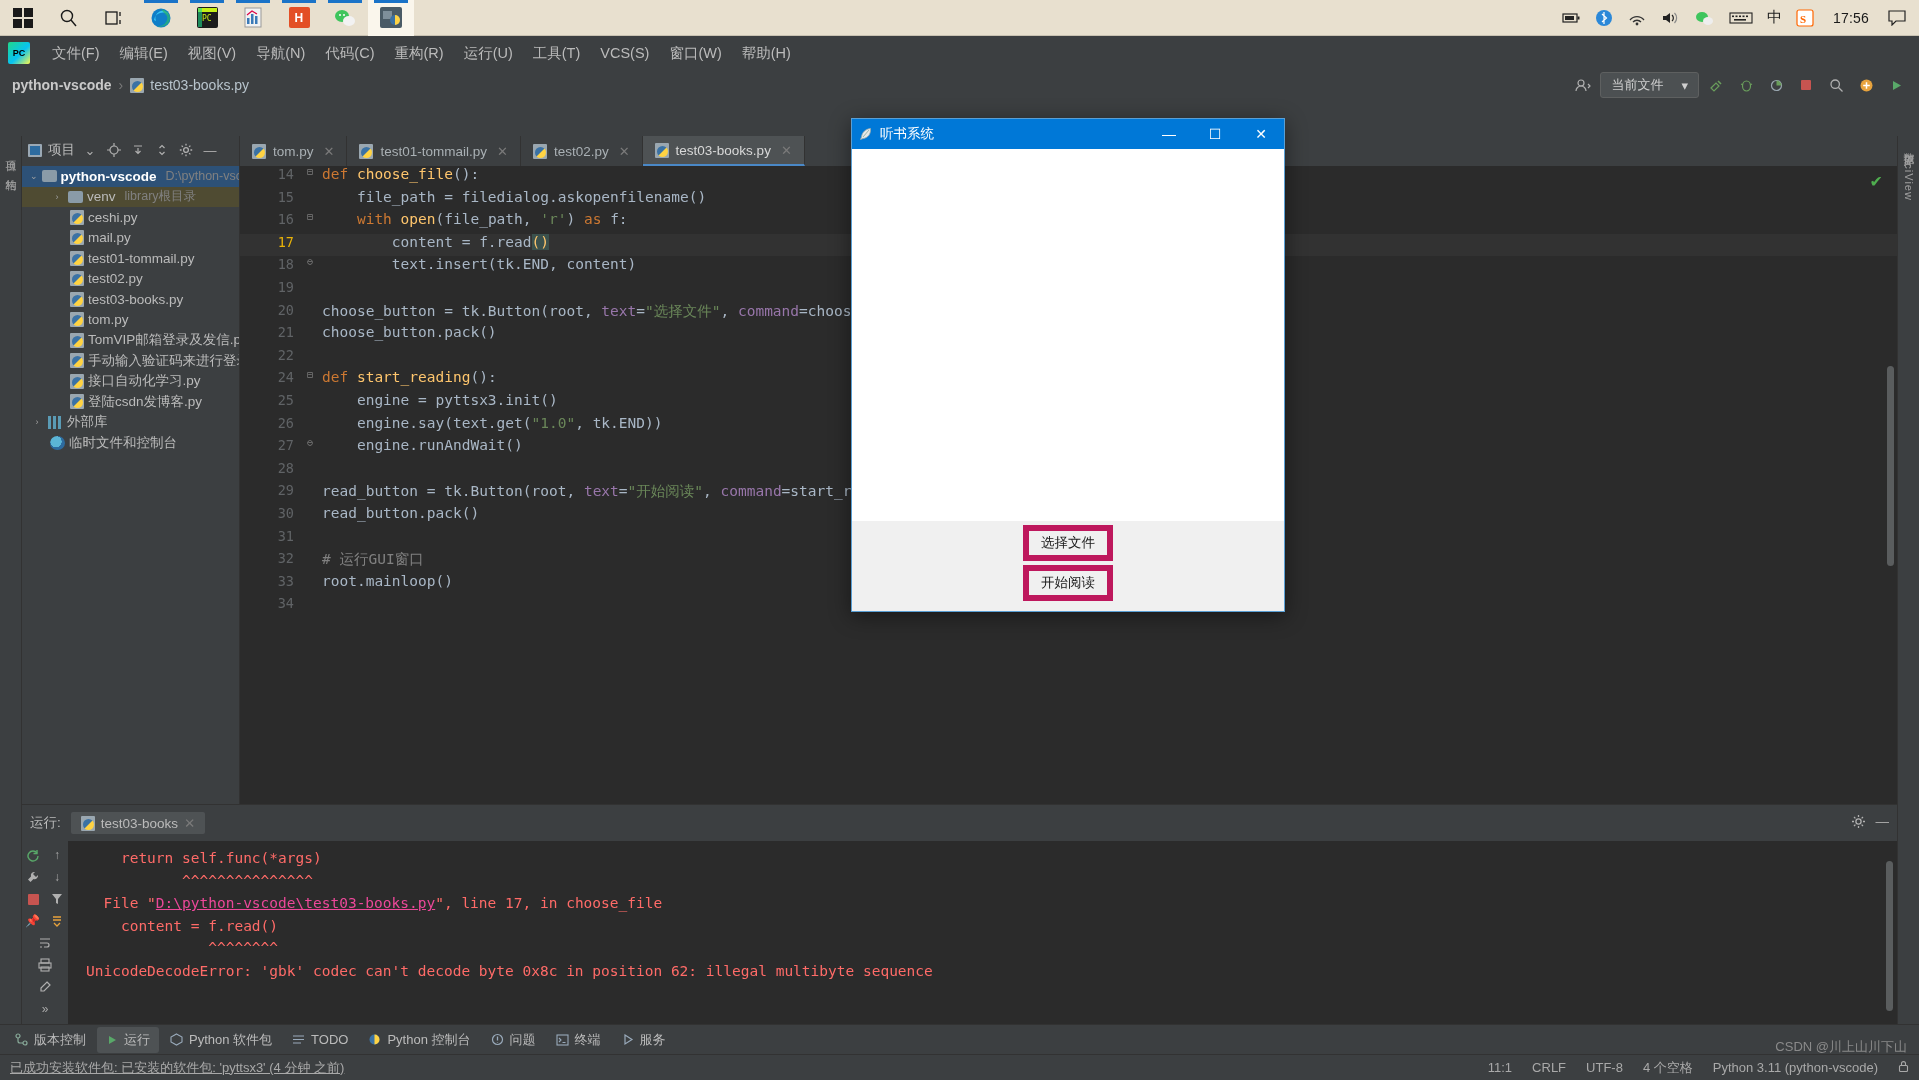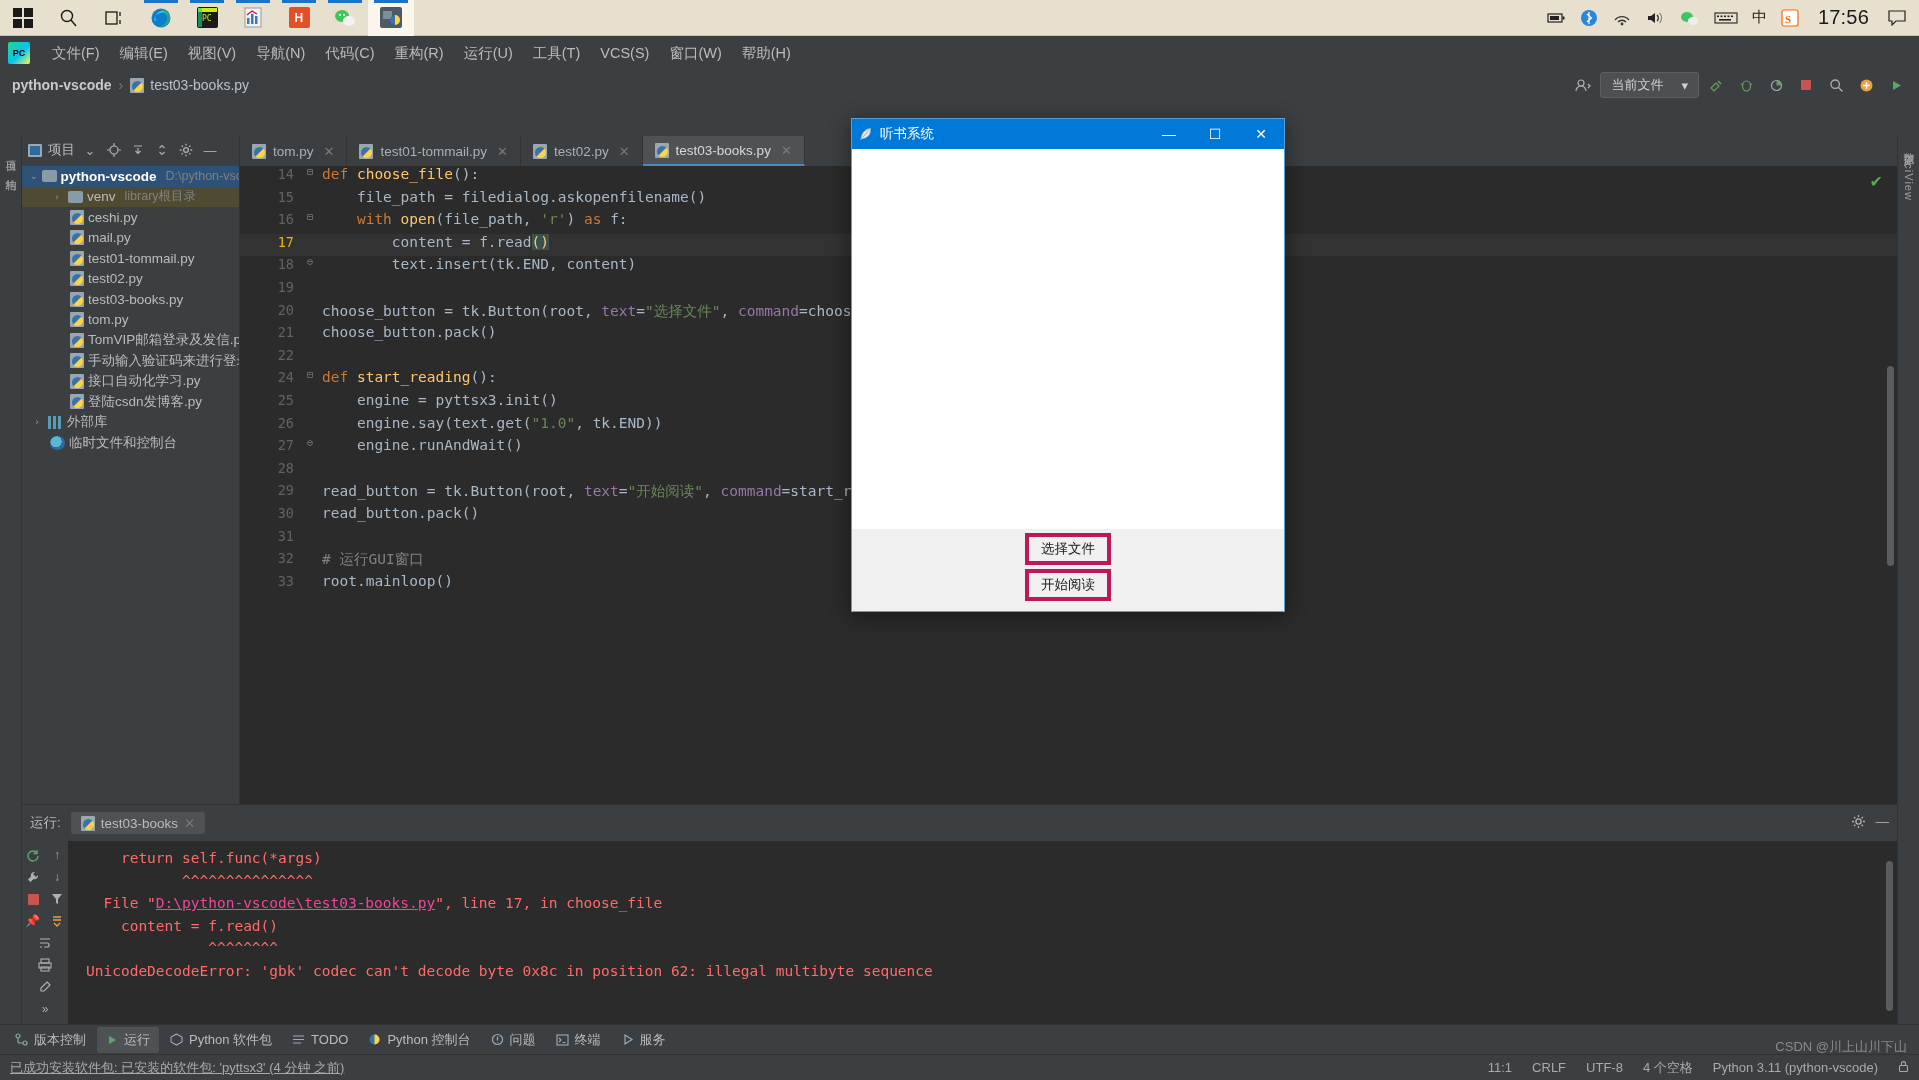--- a/index.html
+++ b/index.html
@@ -23,21 +23,21 @@
   }
   .tb-icon.pinned::before {
     content: ""; position: absolute; top: 0; left: 6px; right: 6px; height: 3px; background: #1a73c8;
   }
   .tb-icon.active { background: #faf6ec; }
   .tb-icon.active::before {
     content: ""; position: absolute; top: 0; left: 6px; right: 6px; height: 3px; background: #1a73c8;
   }
   .tray { margin-left: auto; display: flex; align-items: center; height: 36px; padding-right: 6px; }
   .tray-item { padding: 0 7px; display: flex; align-items: center; height: 36px; font-size: 12px; color: #222; }
-  .tray-clock { font-size: 20px; color: #1a1a1a; padding: 0 12px; letter-spacing: .2px; }
+  .tray-clock { font-size: 14px; color: #1a1a1a; padding: 0 12px; letter-spacing: .2px; }
 
   
   .ide { position: absolute; top: 36px; left: 0; width: 1919px; height: 1044px; background: #3c3f41; }
   .menubar {
     height: 34px; background: #3c3f41; display: flex; align-items: center;
     padding-left: 8px; color: #bbbbbb; font-size: 14.5px;
   }
   .pc-logo {
     width: 22px; height: 22px; margin-right: 12px; border-radius: 2px;
     background: linear-gradient(135deg,#21d789 0%,#07c3f2 55%,#fcf84a 100%);
@@ -176,21 +176,21 @@
     background: #f0f0f0; border: 1px solid #5a9fd4; box-shadow: 0 4px 20px rgba(0,0,0,.45);
     display: flex; flex-direction: column; z-index: 50;
   }
   .tktitle { height: 30px; background: #0078d7; display: flex; align-items: center; color: #fff; font-size: 13.5px; }
   .tk-ico { width: 28px; display: flex; align-items: center; justify-content: center; font-size: 13px; }
   .tk-ctrls { margin-left: auto; display: flex; height: 30px; }
   .tk-c { width: 46px; display: flex; align-items: center; justify-content: center; font-size: 14px; color:#fff; }
   .tk-text { flex: 1; background: #ffffff; margin: 0; }
   .tk-buttons { background: #f0f0f0; display: flex; flex-direction: column; align-items: center; padding-bottom: 10px; }
   .tk-btn {
-    background: #f0f0f0; border: 4px solid #be185d; padding: 3px 12px;
+    background: #f0f0f0; border: 6px solid #be185d; padding: 3px 12px;
     font-size: 13.5px; color: #1a1a1a; margin-top: 4px; min-width: 64px; text-align: center;
     font-family: "Liberation Sans", sans-serif;
   }
 </style>
 </head>
 <body>
 
 <div class="screen">
 
   <div class="taskbar">
@@ -629,20 +629,25 @@
               <div class="codeline">
                 <div class="gutter">32</div>
                 <div class="foldcol"></div>
                 <div class="ctext"><span class="c"># 运行GUI窗口</span></div>
               </div>
               <div class="codeline">
                 <div class="gutter">33</div>
                 <div class="foldcol"></div>
                 <div class="ctext"><span class="d">root.mainloop()</span></div>
               </div>
+              <div class="codeline">
+                <div class="gutter">34</div>
+                <div class="foldcol"></div>
+                <div class="ctext"></div>
+              </div>
             </div>
           <div class="ok-check">✔</div>
           <div class="vscroll"></div>
         </div>
 
         <div class="bcbar">
           <span>choose_file()</span>
           <span class="sep">›</span>
           <span>with open(file_path, 'r') as f</span>
         </div>

